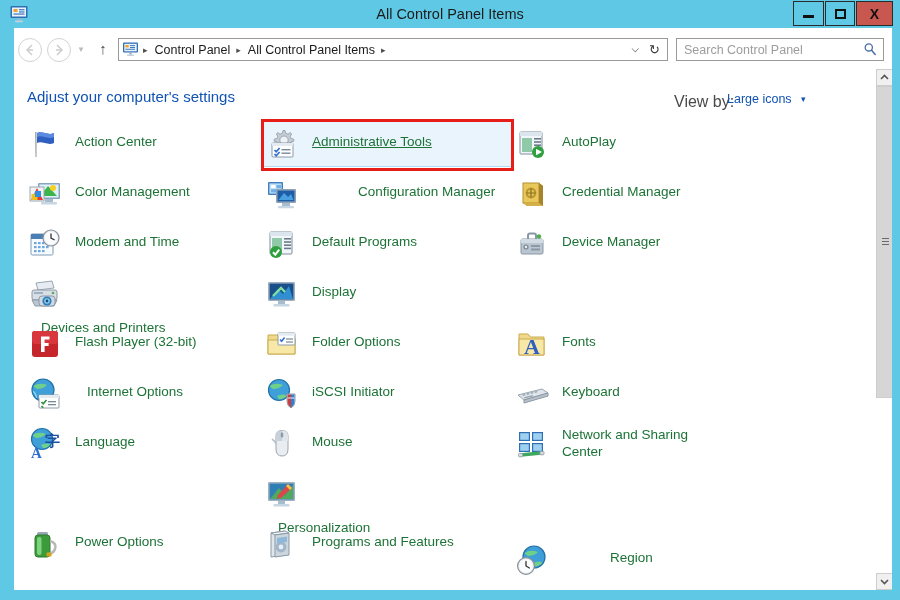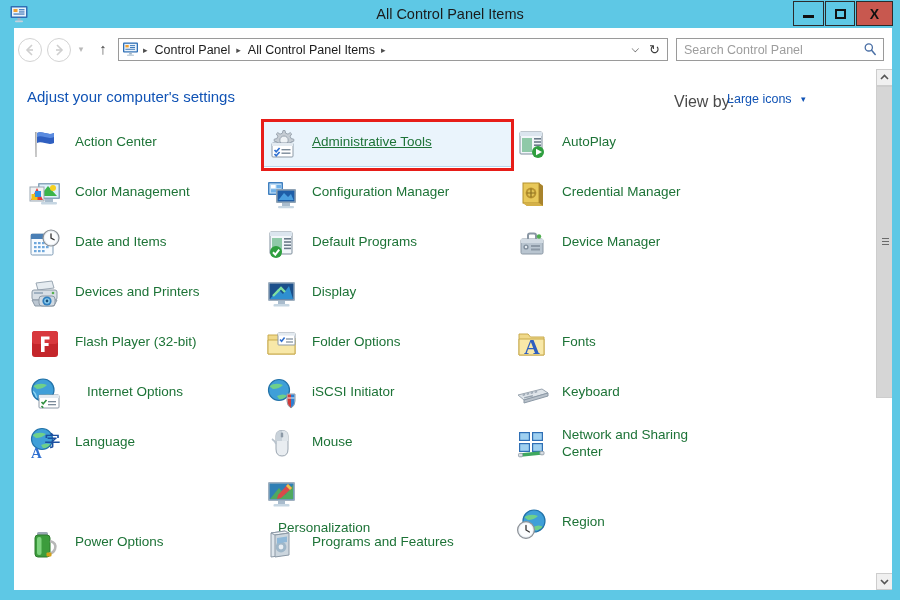--- a/index.html
+++ b/index.html
@@ -331,23 +331,23 @@
                 <rect x="18" y="19" width="2.6" height="2.2"></rect>
         <rect x="6" y="23" width="2.6" height="2.2"></rect>
                 <rect x="10" y="23" width="2.6" height="2.2"></rect>
         <rect x="14" y="23" width="2.6" height="2.2"></rect>
       </g>
       <circle cx="23" cy="11" r="8" fill="#e9eef3" stroke="#8a8f95" stroke-width="1.2"></circle>
       <circle cx="23" cy="11" r="6.3" fill="#fcfdfe"></circle>
       <path d="M23 6.8 L23 11 L26.2 12.8" stroke="#333" stroke-width="1.3" fill="none" stroke-linecap="round"></path>
             </svg>
           </span>
-          <span class="cp-label">Date and Items</span>
-        </div>
-        <div class="cp-item" style="left: 14px; top: 150px;">
+          <span class="cp-label">Modem and Time</span>
+        </div>
+        <div class="cp-item" style="left: 14px; top: 150px; flex-direction: column;">
           <span class="cp-icon">
             <svg class="icon-svg" viewBox="0 0 34 34">
       <path d="M8 6 L24 4 L26 11 L10 13 Z" fill="#e6ecf1" stroke="#9aa7b3"></path>
       <rect x="4" y="13" width="25" height="10" rx="2" fill="#d7dee5" stroke="#8c99a6"></rect>
       <rect x="6" y="15" width="9" height="2" fill="#9fb0c0"></rect>
       <circle cx="25" cy="16" r="1.3" fill="#57b04e"></circle>
       <path d="M4 23 L29 23 L26 29 L7 29 Z" fill="#bcc7d2" stroke="#8c99a6"></path>
       <rect x="11" y="19" width="16" height="10" rx="3" fill="#cfd9e2" stroke="#8c99a6"></rect>
       <circle cx="19" cy="24" r="4.6" fill="#2f7fbf"></circle>
       <circle cx="19" cy="24" r="2.8" fill="#8fd0f0"></circle>
@@ -419,21 +419,21 @@
       <rect x="7" y="16" width="21" height="3" fill="#e3eaf0"></rect>
       <path d="M9.5 23 L11.2 24.8 L14.6 21" stroke="#2f6fd0" stroke-width="1.7" fill="none"></path>
       <rect x="16.5" y="22" width="9" height="1.4" fill="#7a8a99"></rect>
       <rect x="16.5" y="25.5" width="9" height="1.4" fill="#7a8a99"></rect>
       <path d="M9.5 27 L11.2 28.8 L14.6 25" stroke="#2f6fd0" stroke-width="1.7" fill="none"></path>
             </svg>
           </span>
           <span class="cp-label">Administrative Tools</span>
         </div>
         <div class="redbox" style="left: 247px; top: -6px; width: 253px; height: 52px; border-color: rgb(231, 29, 24);"></div>
-        <div class="cp-item" style="left: 251px; top: 50px;">
+        <div class="cp-item" style="left: 251px; top: 50px; gap: 46px;">
           <span class="cp-icon">
             <svg class="icon-svg" viewBox="0 0 34 34">
       <rect x="3" y="5" width="15" height="13" rx="1" fill="#3f7fbf"></rect>
       <rect x="4.4" y="6.4" width="12.2" height="10.2" fill="#bddcf5"></rect>
       <rect x="6" y="8" width="4.5" height="3.2" fill="#fff"></rect>
       <rect x="11.5" y="8" width="4.5" height="3.2" fill="#6fb0e8"></rect>
       <rect x="6" y="12.2" width="10" height="3.2" fill="#6fb0e8"></rect>
       <rect x="11" y="12" width="20" height="14" rx="1" fill="#8fa3b5"></rect>
       <rect x="12.6" y="13.6" width="16.8" height="10.8" fill="#1e5ea8"></rect>
       <path d="M13.5 23 L19 16 L23 20 L26 17 L28.5 23 Z" fill="#4a9fe0"></path>
@@ -621,21 +621,21 @@
       <rect x="5.2" y="17.2" width="8.6" height="6.6" fill="#9fd0f0"></rect>
       <rect x="17" y="16" width="11" height="9" fill="#2f6fb5"></rect>
       <rect x="18.2" y="17.2" width="8.6" height="6.6" fill="#9fd0f0"></rect>
       <path d="M6 28 L26 26" stroke="#3fa85f" stroke-width="3.4" stroke-linecap="round"></path>
       <rect x="3.5" y="26.4" width="4" height="3.4" rx="1" fill="#d8dde2" stroke="#9aa5b0"></rect>
       <rect x="25" y="24.4" width="4" height="3.4" rx="1" fill="#d8dde2" stroke="#9aa5b0"></rect>
             </svg>
           </span>
           <span class="cp-label">Network and Sharing Center</span>
         </div>
-        <div class="cp-item" style="left: 501px; top: 380px;">
+        <div class="cp-item" style="left: 501px; top: 416px; gap: 48px;">
           <span class="cp-icon">
             <svg class="icon-svg" viewBox="0 0 34 34">
       <circle cx="19" cy="14" r="11" fill="#3f9fd8"></circle>
       <path d="M9 10 Q16 6 23 9 Q19 13 13 13 Z" fill="#6fd08a"></path>
       <path d="M18 20 Q24 17 28.5 20 Q25 24 20 23 Z" fill="#6fd08a"></path>
       <circle cx="19" cy="14" r="11" fill="none" stroke="#2272a8" stroke-width="1.2"></circle>
       <circle cx="11" cy="23" r="8.4" fill="#e9eef3" stroke="#8a8f95" stroke-width="1.2"></circle>
       <circle cx="11" cy="23" r="6.8" fill="#fcfdfe"></circle>
       <path d="M11 18.4 L11 23 L14.4 25" stroke="#333" stroke-width="1.3" fill="none" stroke-linecap="round"></path>
             </svg>

